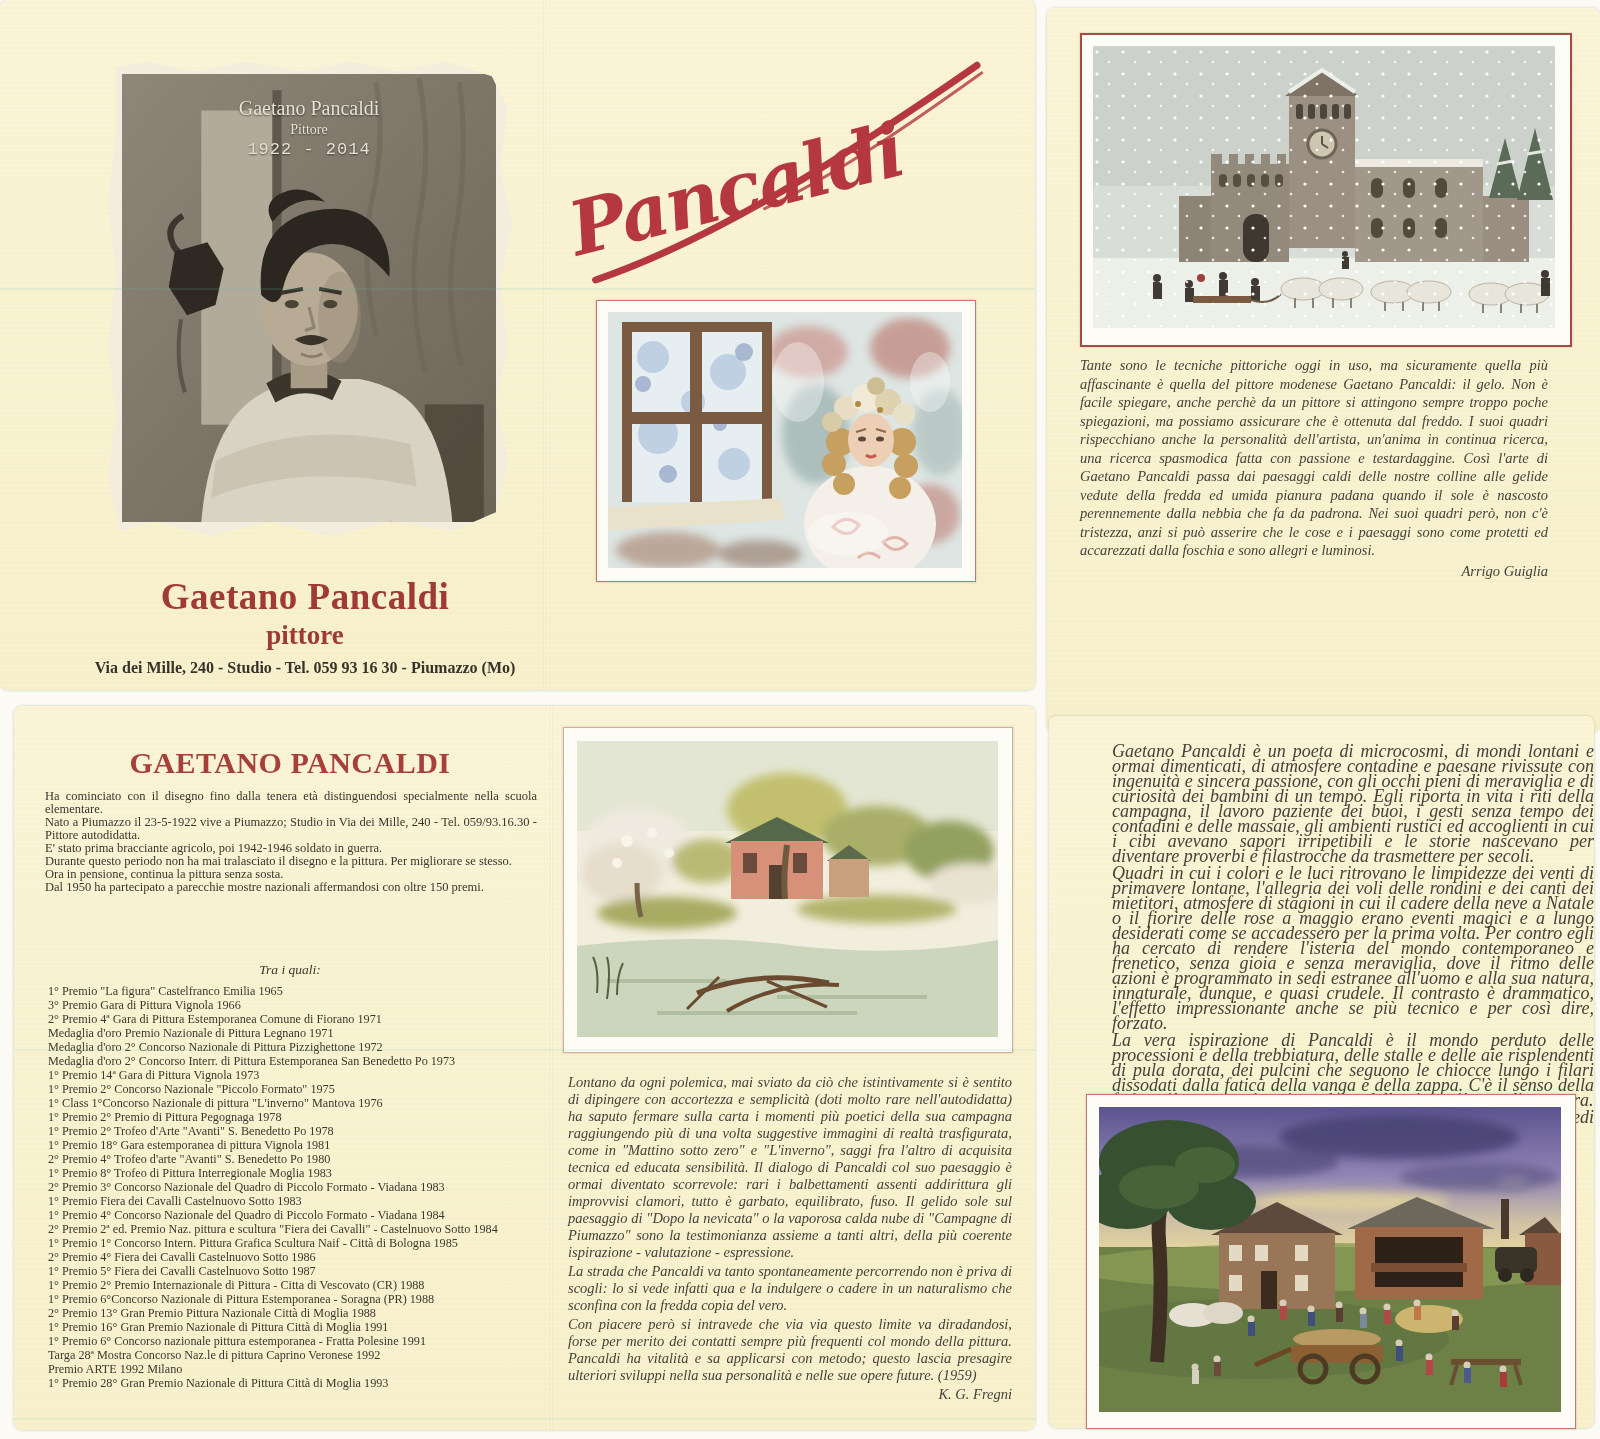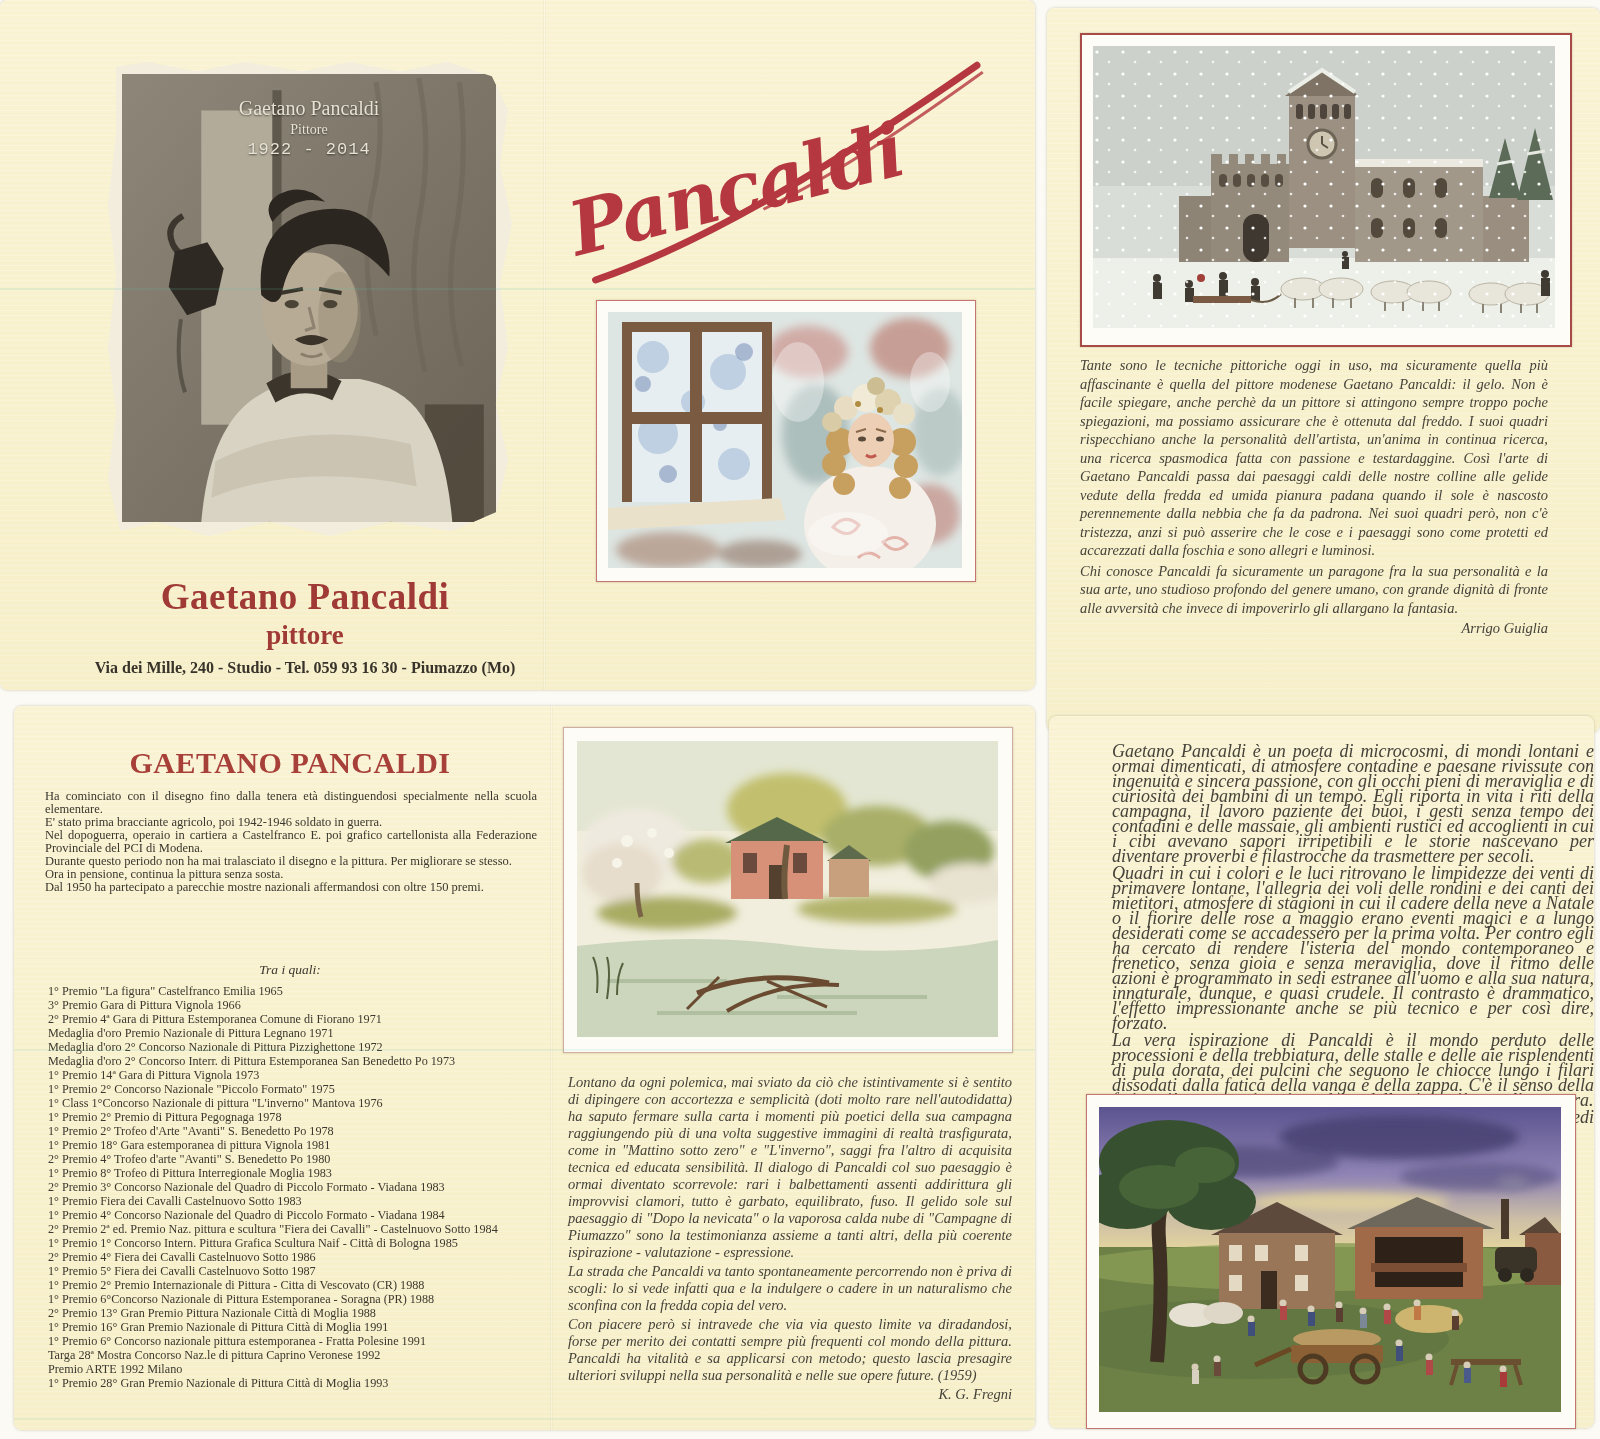--- a/index.html
+++ b/index.html
@@ -286,34 +286,33 @@
       </g>
       <circle cx="108" cy="232" r="4" fill="#a04038"></circle>
       <rect x="100" y="250" width="58" height="7" fill="#7a5a42"></rect>
       <path d="M158,254 q18,6 30,-6" stroke="#6a5a44" stroke-width="2" fill="none"></path>
       <rect width="462" height="282" fill="url(#snw)"></rect>
     </svg>
   </div>
 
   <div class="quote" style="left:33px;top:348px;width:468px;font-size:14.5px;line-height:18.5px;">
     <p>Tante sono le tecniche pittoriche oggi in uso, ma sicuramente quella più affascinante è quella del pittore modenese Gaetano Pancaldi: il gelo. Non è facile spiegare, anche perchè da un pittore si attingono sempre troppo poche spiegazioni, ma possiamo assicurare che è ottenuta dal freddo. I suoi quadri rispecchiano anche la personalità dell'artista, un'anima in continua ricerca, una ricerca spasmodica fatta con passione e testardaggine. Così l'arte di Gaetano Pancaldi passa dai paesaggi caldi delle nostre colline alle gelide vedute della fredda ed umida pianura padana quando il sole è nascosto perennemente dalla nebbia che fa da padrona. Nei suoi quadri però, non c'è tristezza, anzi si può asserire che le cose e i paesaggi sono come protetti ed accarezzati dalla foschia e sono allegri e luminosi.</p>
-    <p>Chi conosce Pancaldi fa sicuramente un paragone fra la sua personalità e la sua arte, uno studioso profondo del genere umano, con grande dignità di fronte alle avversità che invece di impoverirlo gli allargano la fantasia.</p>
     <div class="sig">Arrigo Guiglia</div>
   </div>
 </div>
 
 <div class="sheet" style="left:14px;top:706px;width:1021px;height:724px;">
   <div class="crease" style="left:536px;"></div>
 
   <div class="bio-head" style="left:16px;top:40px;width:520px;">GAETANO PANCALDI</div>
 
   <div class="bio-text" style="left:31px;top:84px;width:492px;">
     <p>Ha cominciato con il disegno fino dalla tenera età distinguendosi specialmente nella scuola elementare.</p>
+    <p>Nato a Piumazzo il 23-5-1922 vive a Piumazzo; Studio in Via dei Mille, 240 - Tel. 059/93.16.30 - Pittore autodidatta.</p>
     <p>E' stato prima bracciante agricolo, poi 1942-1946 soldato in guerra.</p>
-    <p>Nel dopoguerra, operaio in cartiera a Castelfranco E. poi grafico cartellonista alla Federazione Provinciale del PCI di Modena.</p>
     <p>Durante questo periodo non ha mai tralasciato il disegno e la pittura. Per migliorare se stesso.</p>
     <p>Ora in pensione, continua la pittura senza sosta.</p>
     <p>Dal 1950 ha partecipato a parecchie mostre nazionali affermandosi con oltre 150 premi.</p>
   </div>
 
   <div class="list-intro" style="left:16px;top:256px;width:520px;">Tra i quali:</div>
 
   <div class="awards" style="left:34px;top:278px;width:505px;">
     <div>1° Premio "La figura" Castelfranco Emilia 1965</div>
     <div>3° Premio Gara di Pittura Vignola 1966</div>

